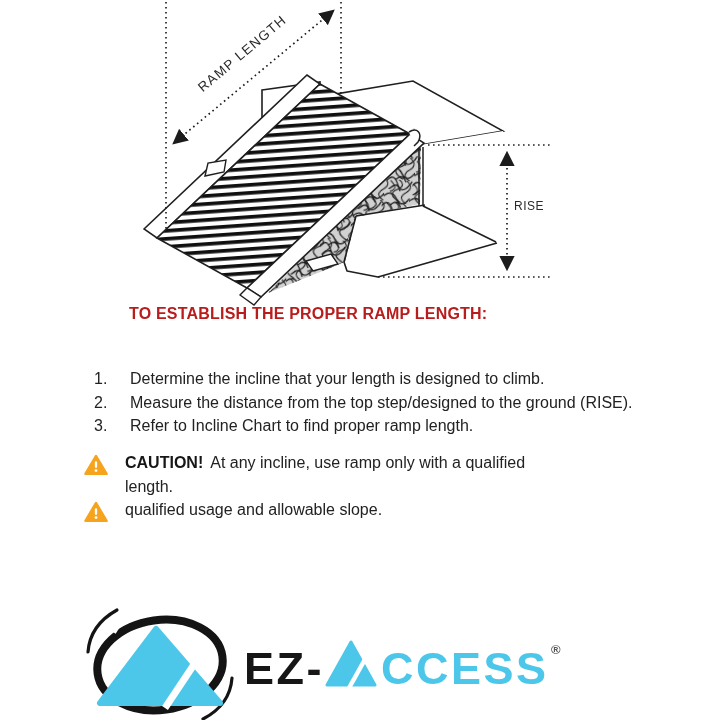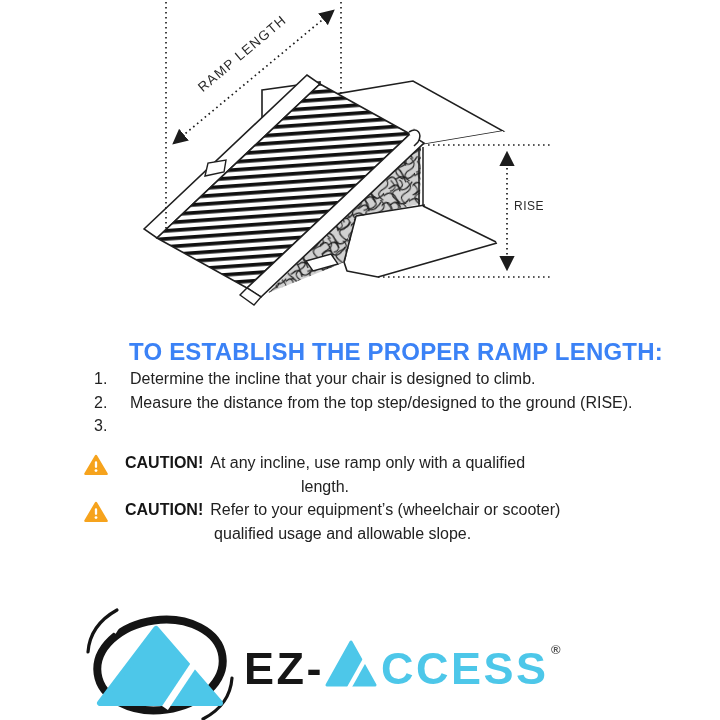--- a/index.html
+++ b/index.html
@@ -1,26 +1,26 @@
 <!DOCTYPE html>
 <html><head>
 <meta charset="utf-8">
 <style>
   html,body{margin:0;padding:0;background:#fff;}
   .page{position:relative;width:720px;height:720px;background:#ffffff;overflow:hidden;
         font-family:"Liberation Sans","DejaVu Sans",sans-serif;color:#1b1b1b;}
   .diagram-svg{position:absolute;left:0;top:0;}
-  .heading{position:absolute;left:129px;top:338px;font-size:24px;font-weight:bold;
-           letter-spacing:.2px;white-space:nowrap;color:#3b82f6;}
+  .heading{position:absolute;left:129px;top:305px;font-size:16px;font-weight:bold;
+           letter-spacing:.2px;white-space:nowrap;color:#b91c1c;}
   .steps{position:absolute;left:94px;top:367px;font-size:16px;line-height:23.5px;color:#222;}
   .step-row{display:flex;}
   .step-num{width:36px;flex:0 0 36px;}
   .step-text{white-space:nowrap;}
   .cautions{position:absolute;left:84px;top:451px;font-size:16px;line-height:23.5px;color:#222;}
-  .caution{display:flex;align-items:flex-start;text-align:center;}
+  .caution{display:flex;align-items:flex-start;}
   .c-icon{flex:0 0 24px;width:24px;margin-top:3px;margin-right:17px;}
   .c-lines{white-space:nowrap;}
   .c-label{font-weight:bold;margin-right:7px;color:#161616;}
   .logo-svg{position:absolute;left:0;top:600px;}
   .wordmark{font-family:"Liberation Sans","DejaVu Sans",sans-serif;font-weight:bold;}
 </style>
 </head>
 <body>
 
 <div class="page">
@@ -86,28 +86,29 @@
     <line x1="378" y1="277" x2="550" y2="277" stroke="#222" stroke-width="1.7" stroke-dasharray="1.6 3.4"></line>
     <line x1="507" y1="153" x2="507" y2="269" stroke="#1c1c1c" stroke-width="1.7" stroke-dasharray="1.6 3.4" marker-start="url(#ah)" marker-end="url(#ah)"></line>
     <text x="514" y="210" font-size="12" letter-spacing=".5" fill="#2a2a2a">RISE</text>
   </svg>
 
   <div class="heading">TO ESTABLISH THE PROPER RAMP LENGTH:</div>
 
   <div class="steps">
     <div class="step-row">
       <span class="step-num">1.</span>
-      <span class="step-text">Determine the incline that your chair is designed to climb.</span>
+      <span class="step-text">Determine the incline that your length is designed to climb.</span>
     </div>
     <div class="step-row">
       <span class="step-num">2.</span>
       <span class="step-text">Measure the distance from the top step/designed to the ground (RISE).</span>
     </div>
     <div class="step-row">
       <span class="step-num">3.</span>
+      <span class="step-text">Refer to Incline Chart to find proper ramp length.</span>
     </div>
   </div>
 
   <div class="cautions">
     <div class="caution">
       <svg class="c-icon" viewBox="0 0 24 22">
         <path d="M12,2.2 L22.5,19.8 L1.5,19.8 Z" fill="#F6A31D" stroke="#F6A31D" stroke-width="2.6" stroke-linejoin="round"></path>
         <rect x="10.85" y="7.3" width="2.3" height="6.6" rx="1.1" fill="#fff"></rect>
         <circle cx="12" cy="16.6" r="1.4" fill="#fff"></circle>
       </svg>
@@ -116,21 +117,20 @@
         <div>length.</div>
       </div>
     </div>
     <div class="caution">
       <svg class="c-icon" viewBox="0 0 24 22">
         <path d="M12,2.2 L22.5,19.8 L1.5,19.8 Z" fill="#F6A31D" stroke="#F6A31D" stroke-width="2.6" stroke-linejoin="round"></path>
         <rect x="10.85" y="7.3" width="2.3" height="6.6" rx="1.1" fill="#fff"></rect>
         <circle cx="12" cy="16.6" r="1.4" fill="#fff"></circle>
       </svg>
       <div class="c-lines">
-        <div><span class="c-label">CAUTION!</span><span>Refer to your equipment’s (wheelchair or scooter)</span></div>
         <div>qualified usage and allowable slope.</div>
       </div>
     </div>
   </div>
 
   <svg class="logo-svg" width="720" height="120" viewBox="0 0 720 120" role="img" aria-label="EZ-ACCESS">
     <g>
       <ellipse cx="160" cy="65" rx="63" ry="45" fill="none" stroke="#141414" stroke-width="8" transform="rotate(-8 160 65)"></ellipse>
       <rect x="101" y="20" width="19" height="9" fill="#fff" transform="rotate(33 110 24)"></rect>
       <rect x="200" y="98" width="19" height="9" fill="#fff" transform="rotate(33 209 102)"></rect>

